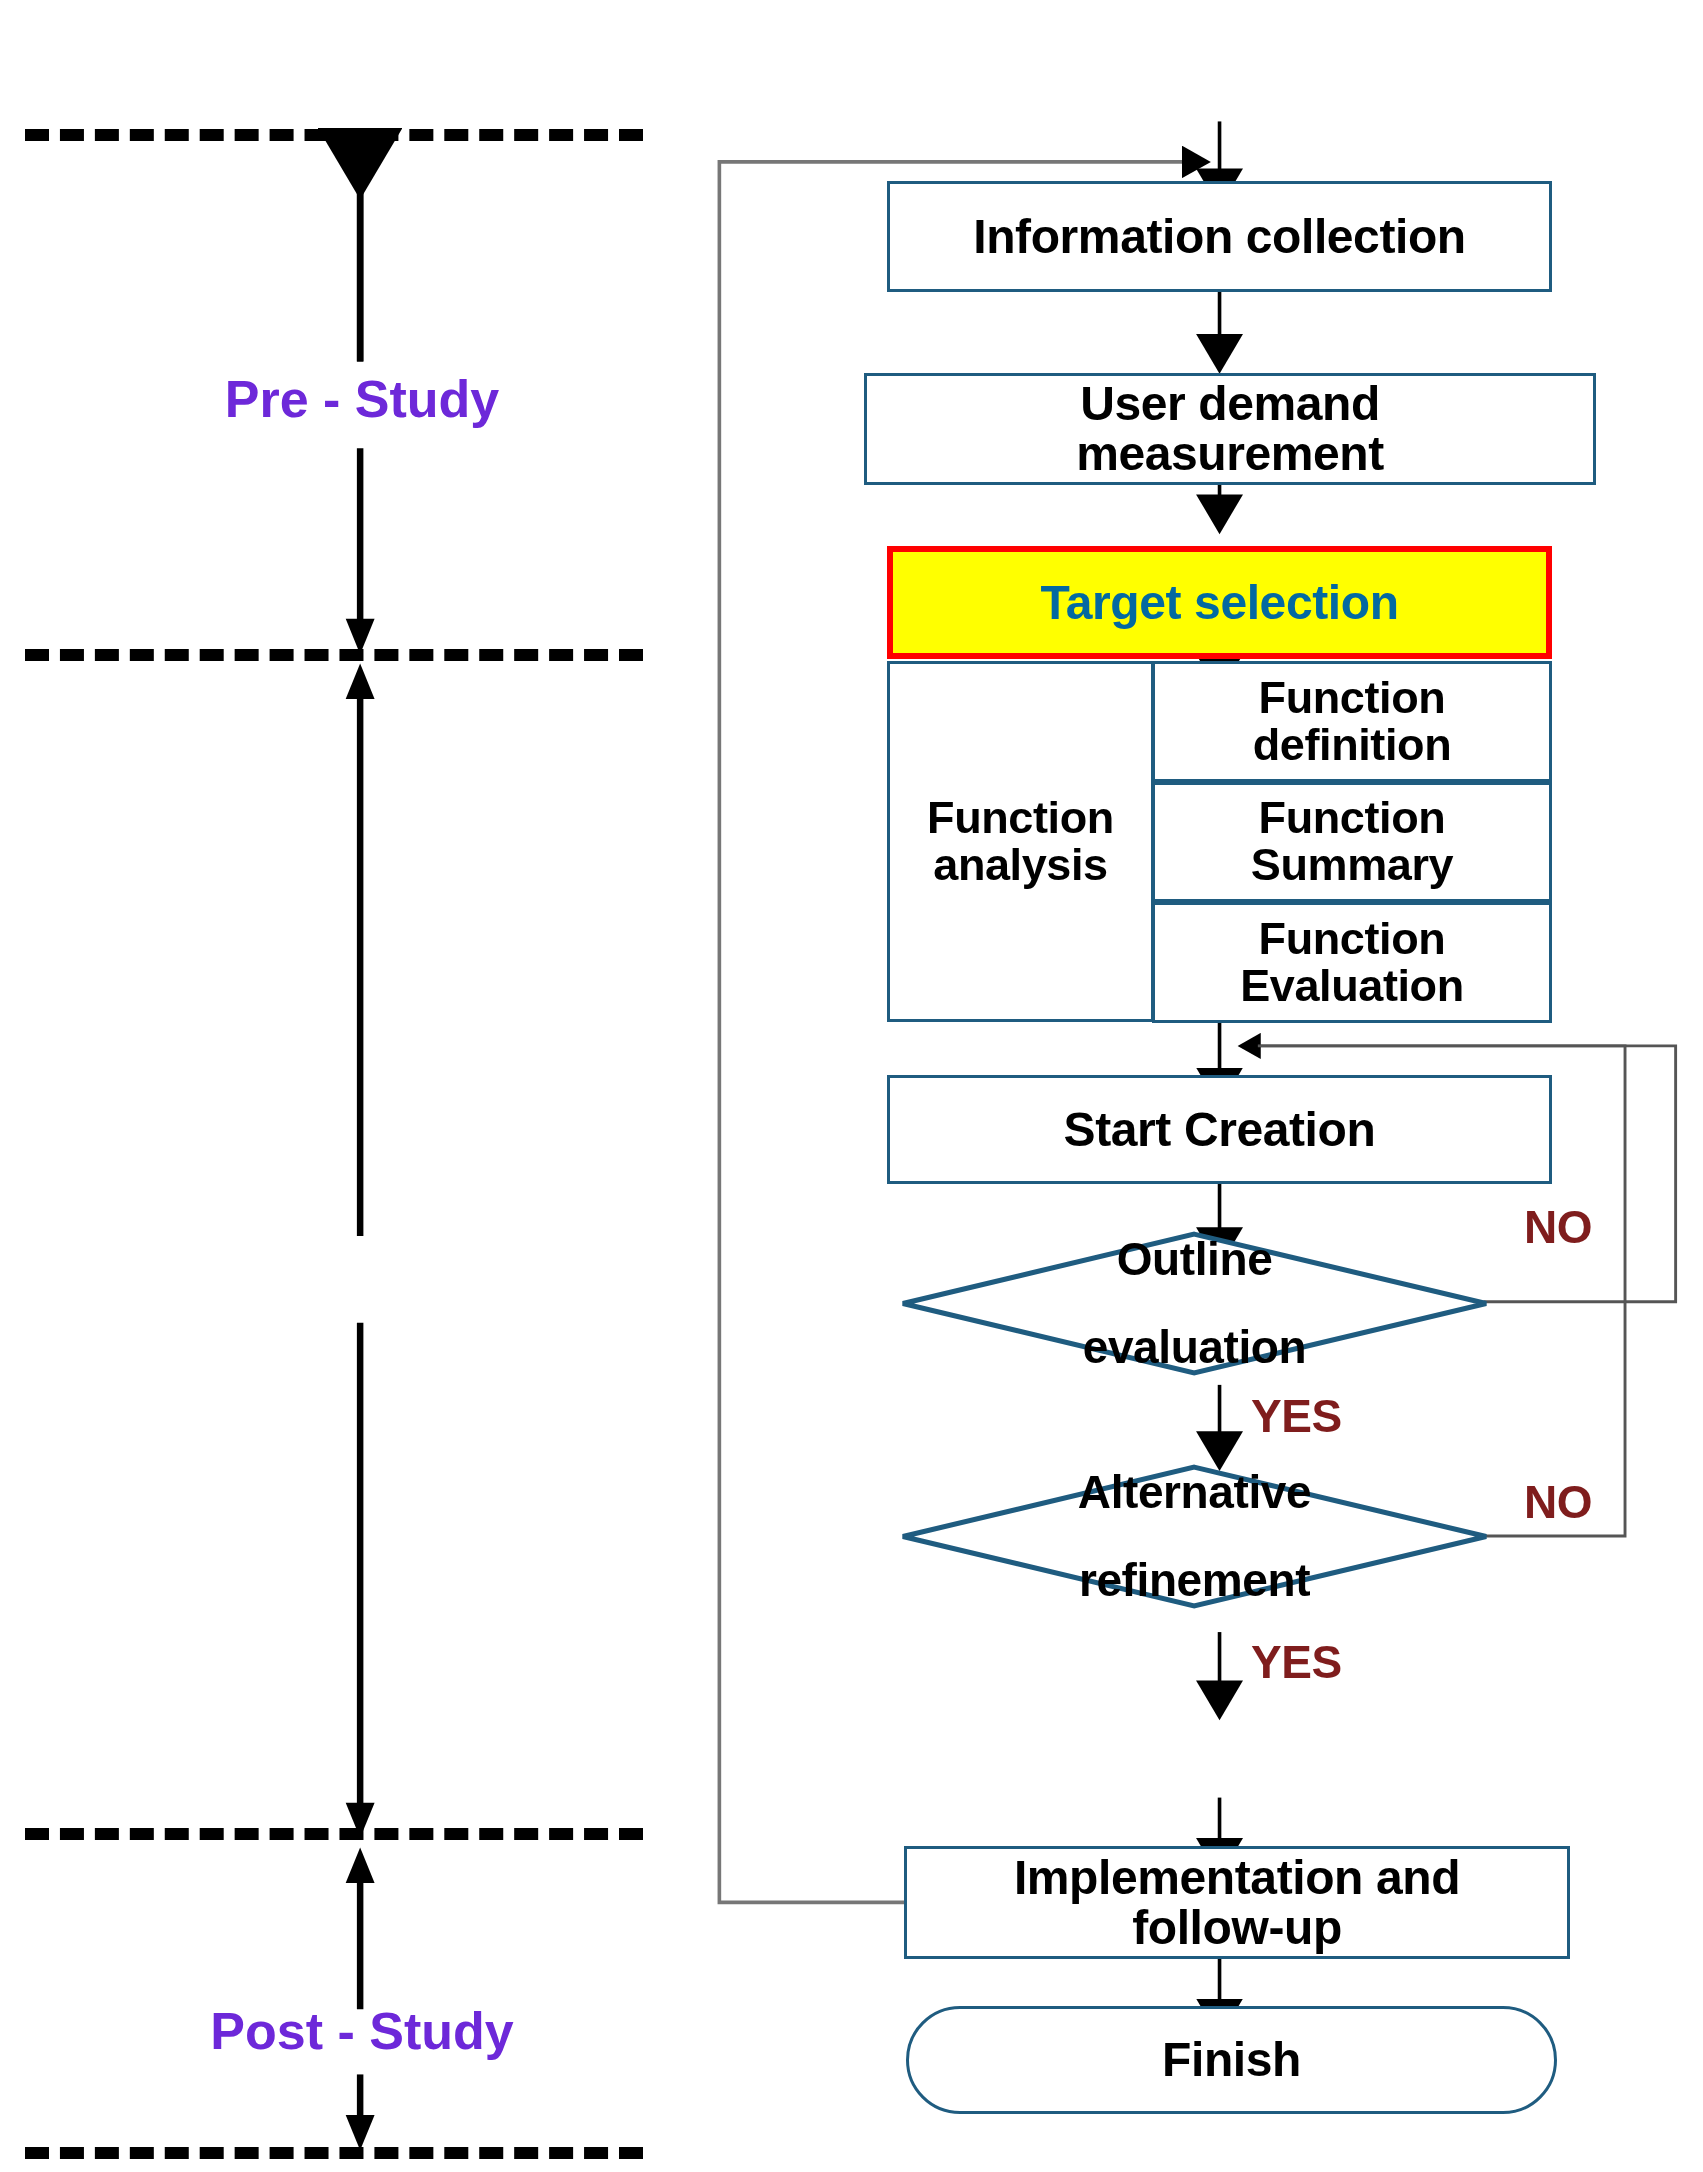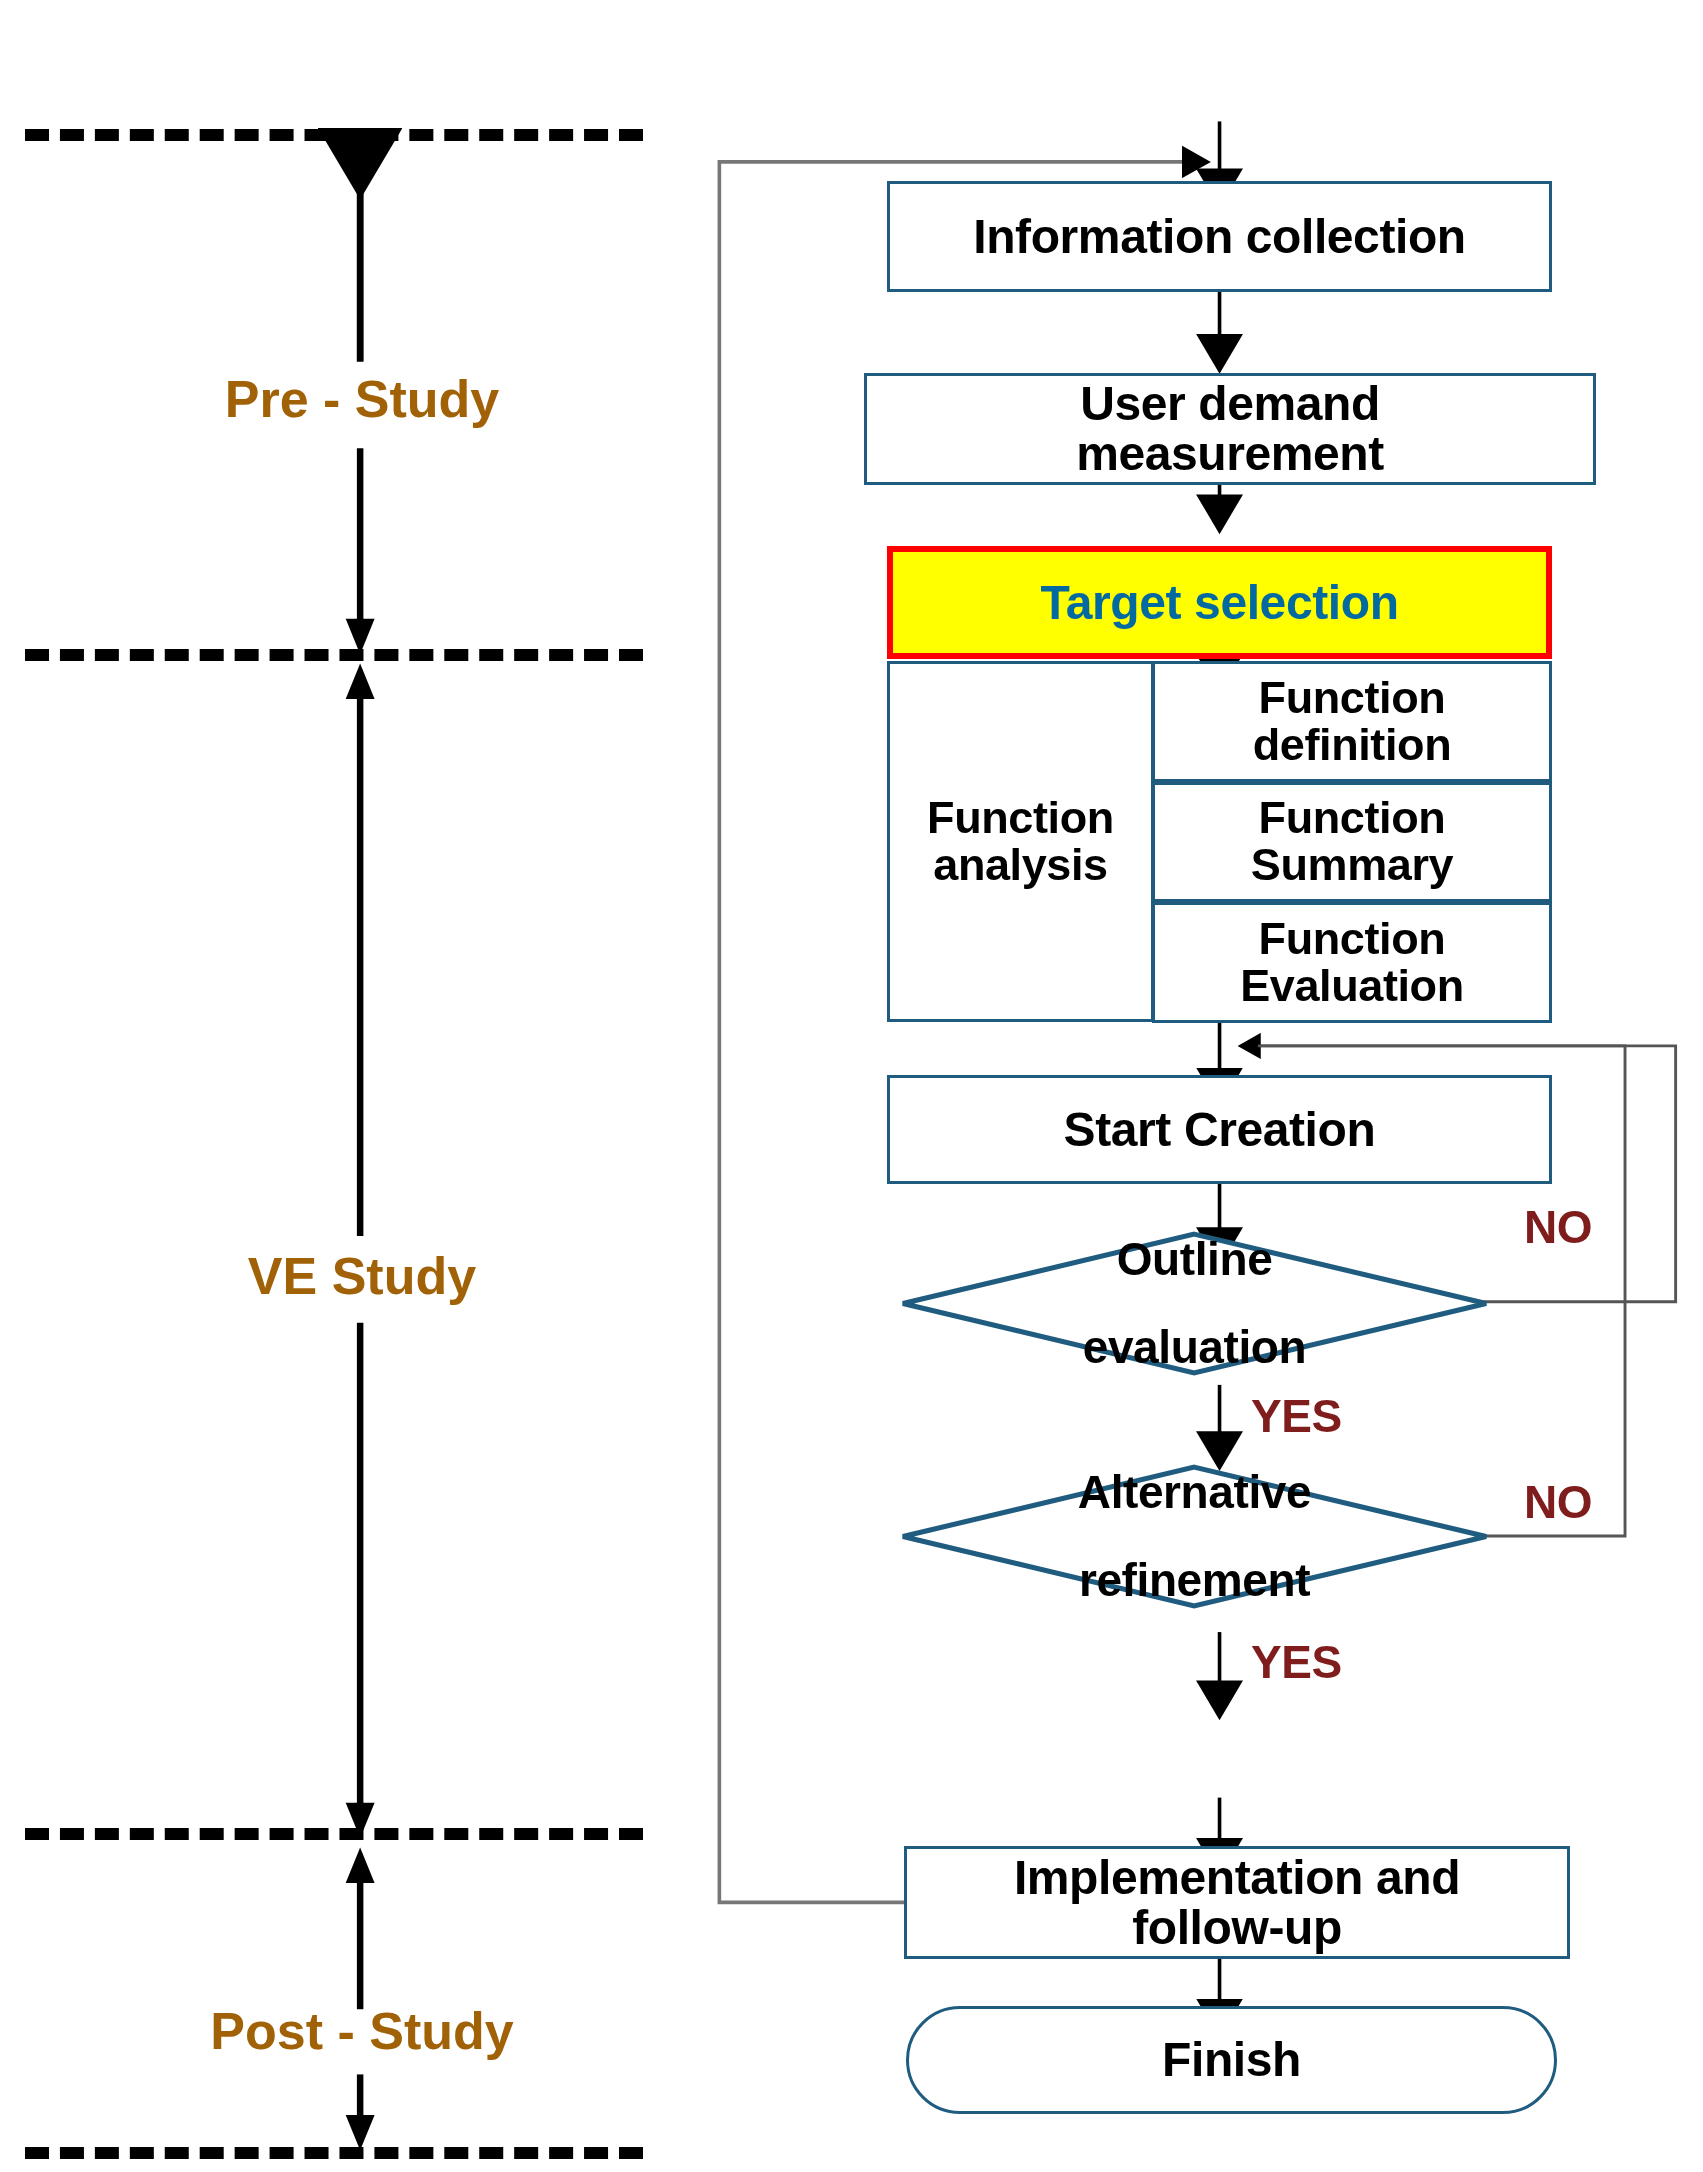--- a/index.html
+++ b/index.html
@@ -76,21 +76,21 @@
     position:absolute;
     font-weight:bold;
     color:#7f1d1d;
     letter-spacing:-0.4px;
     white-space:nowrap;
   }
   
   .phase-label{
     position:absolute;
     font-weight:bold;
-    color:#a16207;
+    color:#6d28d9;
     white-space:nowrap;
     letter-spacing:0px;
     text-align:center;
   }
   .divider{
     position:absolute;
     height:0;
     border-top:12.3px dashed #000000;
   }
   
@@ -157,21 +157,20 @@
     <polygon points="498,2975 478,2926 518,2926" fill="#000"></polygon>
   </svg>
 
   <div class="divider" style="left:25px; top:129px; width:618px;"></div>
   <div class="divider" style="left:25px; top:649px; width:618px;"></div>
   <div class="divider" style="left:25px; top:1828px; width:618px;"></div>
   <div class="divider" style="left:25px; top:2147px; width:618px;"></div>
 
   <div class="phase-label" style="left:116px; top:369px; width:492px; font-size:52px;">Pre - Study</div>
 
-  <div class="phase-label" style="left:116px; top:1246px; width:492px; font-size:52px;">VE Study</div>
 
   <div class="phase-label" style="left:116px; top:2001px; width:492px; font-size:52px;">Post - Study</div>
 
 
   <div class="node" style="left:887px; top:181px; width:665px; height:111px; font-size:48px;">
     <span class="lbl">Information collection</span>
   </div>
 
   <div class="node" style="left:864px; top:341px; width:732px; height:112px; font-size:48px; white-space:pre-line;margin-top:32px;">
     <span class="lbl">User demand

